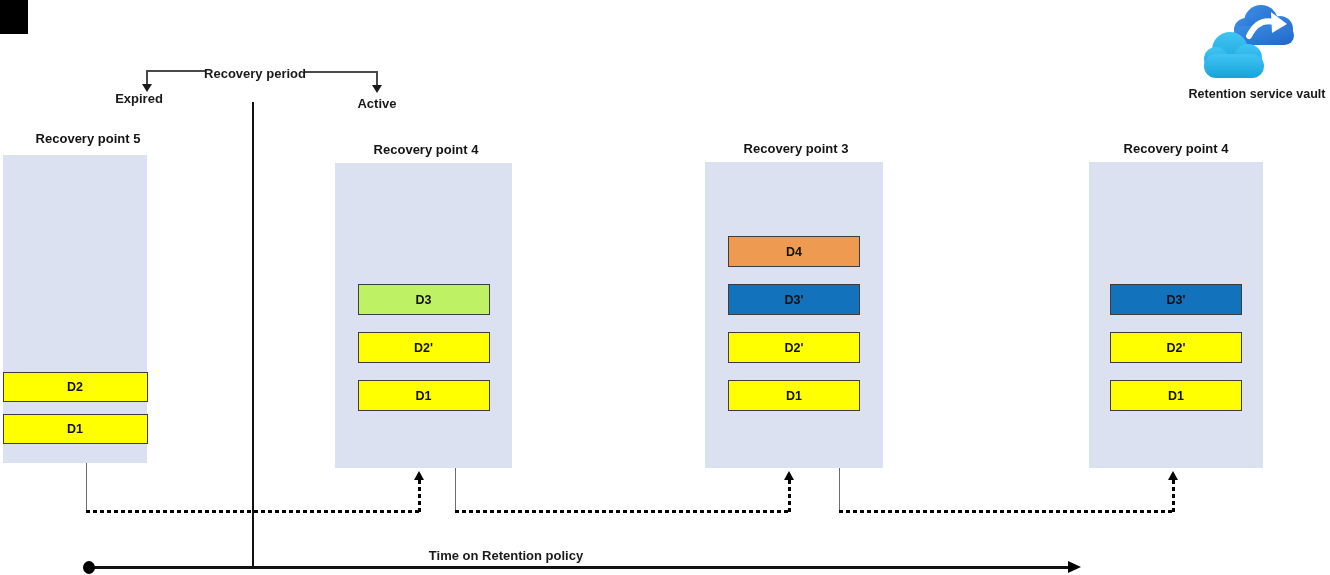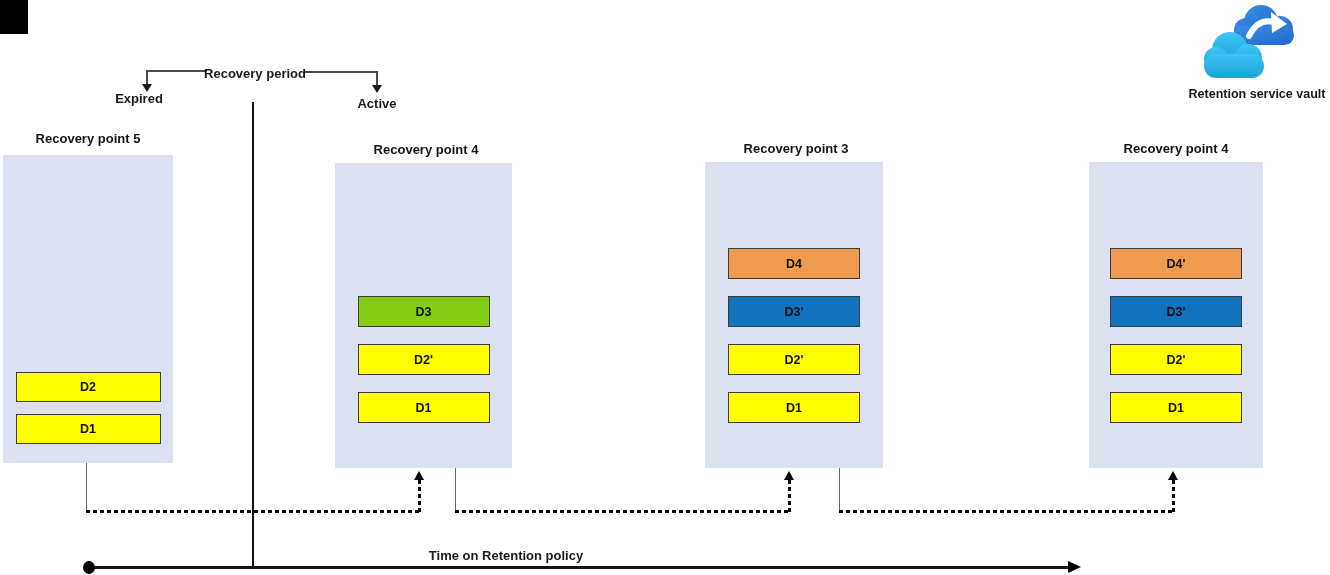--- a/index.html
+++ b/index.html
@@ -30,21 +30,21 @@
   
   .rpbox{position:absolute;background:#dce1f2;}
   .rp-title{position:absolute;font-size:13px;font-weight:600;color:#141414;white-space:nowrap;}
   .bars{position:absolute;left:0;right:0;bottom:0;display:flex;flex-direction:column;
         align-items:center;justify-content:flex-end;}
   .bar{box-sizing:border-box;border:1px solid #3d3d3d;display:flex;align-items:center;
        justify-content:center;font-size:12.5px;font-weight:700;color:#111;}
   .bars-first .bar{width:145px;height:30px;margin-top:12px;}
   .bars-rest .bar{width:132px;height:31px;margin-top:17px;}
   .bars-first{padding-bottom:19px;}
-  .bars-rest{padding-bottom:45px;}
+  .bars-rest{padding-bottom:57px;}
 
   
   .drop{position:absolute;width:0;border-left:1.5px solid #6b6b6b;}
   .dashline-h{position:absolute;height:3px;
       background:repeating-linear-gradient(90deg,#000 0 4px,transparent 4px 7px);}
   .dashline-v{position:absolute;width:3px;
       background:repeating-linear-gradient(180deg,#000 0 4px,transparent 4px 7px);}
 
   
   .vault-icon{position:absolute;left:1194px;top:2px;width:130px;height:82px;}
@@ -64,50 +64,49 @@
   <div class="vline-thin" style="left:376px;top:71px;height:15px;"></div>
   <div class="arrow-down" style="left:142px;top:84px;"></div>
   <div class="arrow-down" style="left:372px;top:85px;"></div>
   <div class="lbl center" style="left:255px;top:66px;">Recovery period</div>
   <div class="lbl center" style="left:139px;top:91px;text-align:center;">Expired</div>
   <div class="lbl center" style="left:377px;top:96px;">Active</div>
 
   <div class="divider"></div>
 
   <div class="rp-title center" style="left:88px;top:131px;">Recovery point 5</div>
-  <div class="rpbox" style="left: 3px; top: 155px; width: 170px; height: 308px; background: rgb(220, 225, 242);">
+  <div class="rpbox" style="left: 3px; top: 155px; width: 144px; height: 308px; background: rgb(220, 225, 242);">
     <div class="bars bars-first">
         <div class="bar" style="background: rgb(255, 255, 0);">D2</div>
         <div class="bar" style="background: rgb(255, 255, 0);">D1</div>
       </div>
   </div>
 
   <div class="rp-title center" style="left:426px;top:142px;">Recovery point 4</div>
   <div class="rpbox" style="left: 335px; top: 163px; width: 177px; height: 305px; background: rgb(220, 225, 242);">
     <div class="bars bars-rest">
-        <div class="bar" style="background: #84cc16;">D3</div>
+        <div class="bar" style="background: #bef264;">D3</div>
         <div class="bar" style="background: rgb(255, 255, 0);">D2'</div>
         <div class="bar" style="background: rgb(255, 255, 0);">D1</div>
       </div>
   </div>
 
   <div class="rp-title center" style="left:796px;top:141px;">Recovery point 3</div>
   <div class="rpbox" style="left: 705px; top: 162px; width: 178px; height: 306px; background: rgb(220, 225, 242);">
     <div class="bars bars-rest">
         <div class="bar" style="background: rgb(238, 155, 81);">D4</div>
         <div class="bar" style="background: rgb(18, 114, 188);">D3'</div>
         <div class="bar" style="background: rgb(255, 255, 0);">D2'</div>
         <div class="bar" style="background: rgb(255, 255, 0);">D1</div>
       </div>
   </div>
 
   <div class="rp-title center" style="left:1176px;top:141px;">Recovery point 4</div>
   <div class="rpbox" style="left: 1089px; top: 162px; width: 174px; height: 306px; background: rgb(220, 225, 242);">
     <div class="bars bars-rest">
-        <div class="bar" style="background: rgb(238, 155, 81);">D4'</div>
         <div class="bar" style="background: rgb(18, 114, 188);">D3'</div>
         <div class="bar" style="background: rgb(255, 255, 0);">D2'</div>
         <div class="bar" style="background: rgb(255, 255, 0);">D1</div>
       </div>
   </div>
 
   <div class="drop" style="left:86px;top:463px;height:50px;"></div>
   <div class="dashline-h" style="left:86px;top:510px;width:335px;"></div>
   <div class="dashline-v" style="left:418px;top:480px;height:32px;"></div>
   <div class="arrow-up" style="left:414px;top:471px;"></div>

